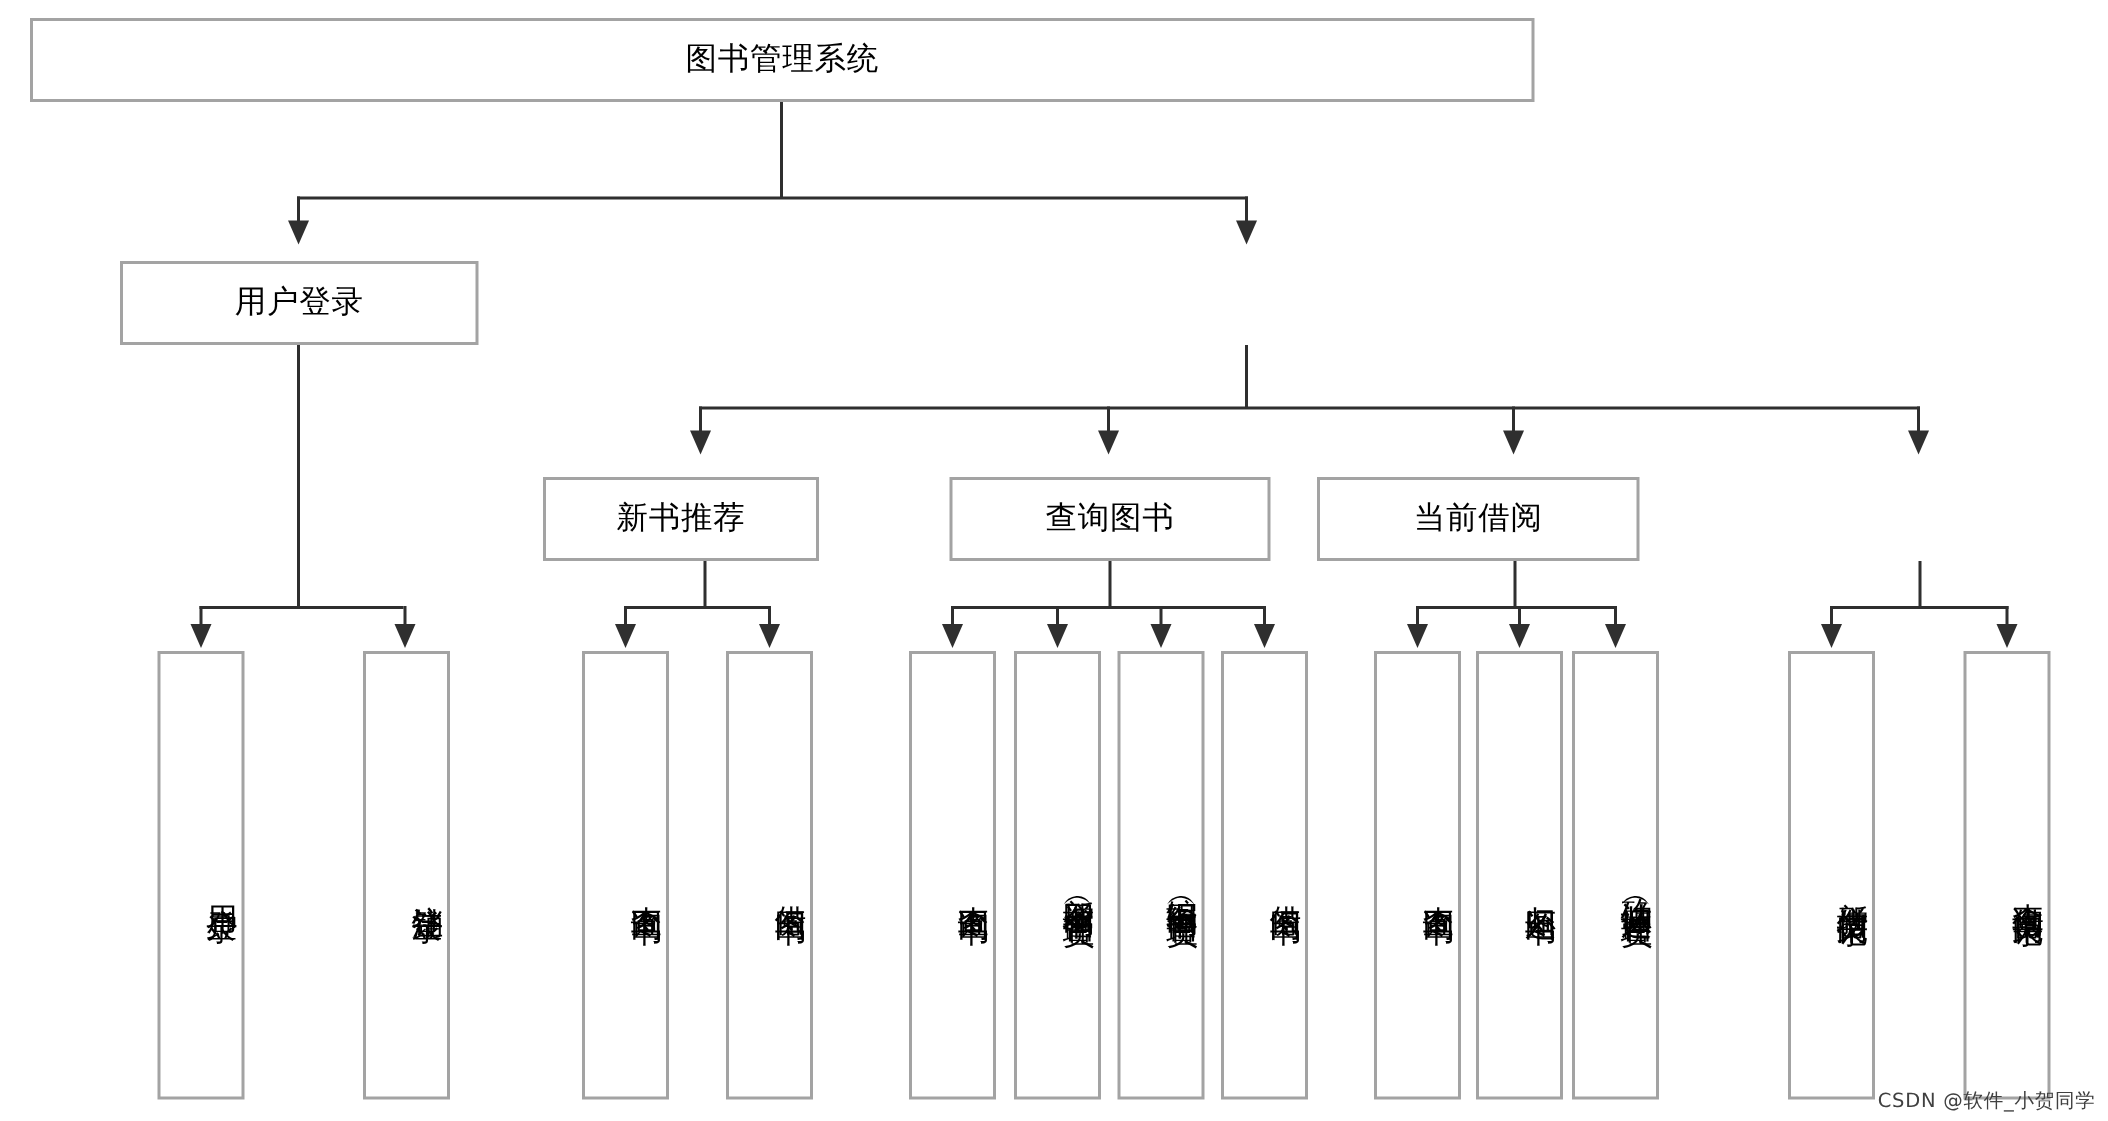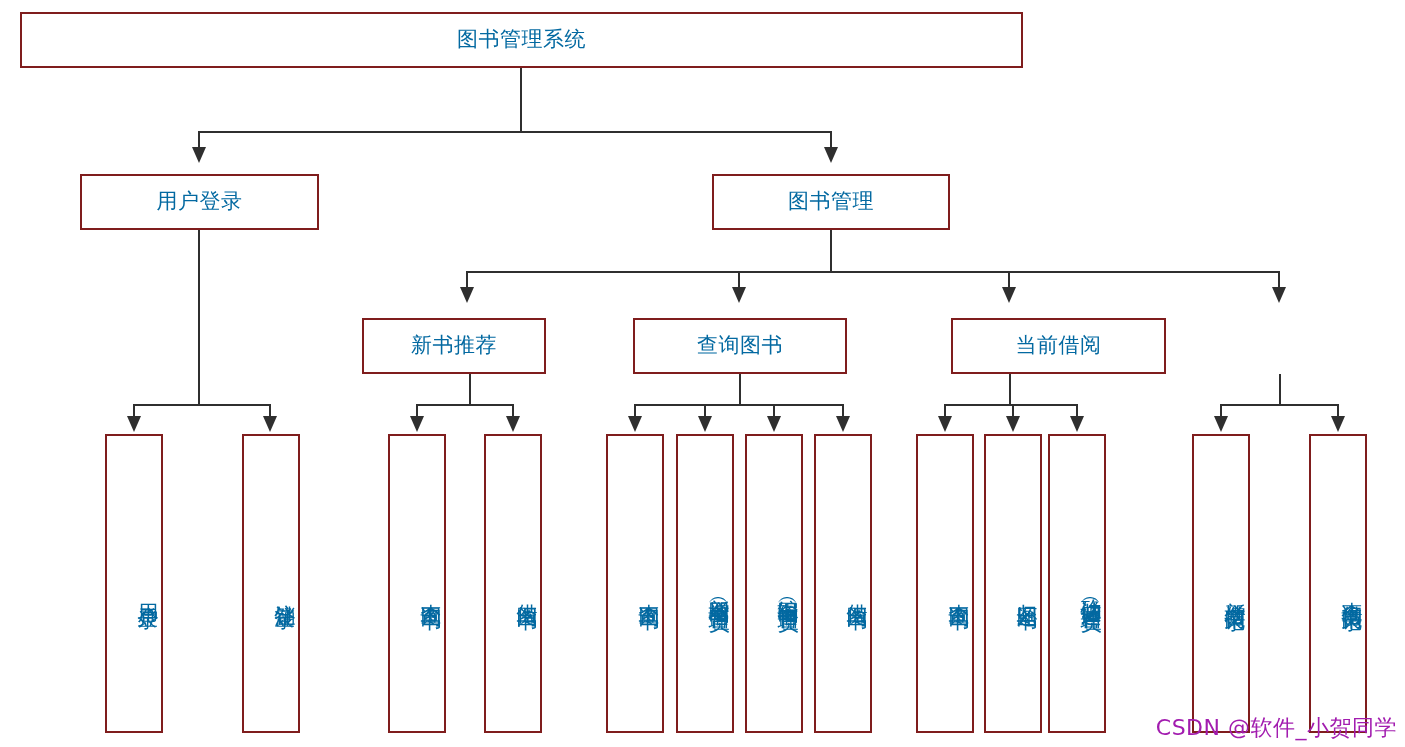--- a/index.html
+++ b/index.html
@@ -16,25 +16,25 @@
     width: 1405px;
     height: 747px;
     background: #ffffff;
     overflow: hidden;
   }
   
   .node {
     position: absolute;
     box-sizing: border-box;
     background: #ffffff;
-    border: 2px solid #7f1d1d;
+    border: 2px solid #a3a3a3;
     display: flex;
     align-items: center;
     justify-content: center;
-    color: #0369a1;
+    color: #000000;
   }
   .node.root,
   .node.level2,
   .node.level3 {
     font-size: 21px;
     letter-spacing: 0.5px;
     line-height: 1.1;
   }
   .node.leaf {
     writing-mode: vertical-rl;
@@ -67,22 +67,22 @@
     height: 0;
     border-left: 7px solid transparent;
     border-right: 7px solid transparent;
     border-top: 16px solid #2f2f2f;
   }
   
   #watermark {
     position: absolute;
     right: 8px;
     bottom: 4px;
-    font-size: 22px;
-    color: #a21caf;
+    font-size: 13px;
+    color: #404040;
     white-space: nowrap;
     letter-spacing: 0.5px;
     pointer-events: none;
   }
 </style>
 </head>
 <body>
 
 <div id="canvas">
 
@@ -95,23 +95,20 @@
   <div class="hline" style="left:198px; top:131px; width:634px; height:2px;"></div>
   <div class="vline" style="left:198px; top:131px; width:2px; height:18px;"></div>
   <div class="arrow" style="left:192px; top:147px;"></div>
   <div class="vline" style="left:830px; top:131px; width:2px; height:18px;"></div>
   <div class="arrow" style="left:824px; top:147px;"></div>
 
   <div class="node level2" style="left:80px; top:174px; width:239px; height:56px;">
     <span class="label">用户登录</span>
   </div>
 
-  <div class="node level2" style="left:712px; top:174px; width:238px; height:56px;">
-    <span class="label">图书管理</span>
-  </div>
 
   <div class="vline" style="left:198px; top:230px; width:2px; height:175px;"></div>
   <div class="hline" style="left:133px; top:404px; width:136px; height:2px;"></div>
   <div class="vline" style="left:133px; top:404px; width:2px; height:16px;"></div>
   <div class="arrow" style="left:127px; top:416px;"></div>
   <div class="vline" style="left:269px; top:404px; width:2px; height:16px;"></div>
   <div class="arrow" style="left:263px; top:416px;"></div>
 
   <div class="vline" style="left:830px; top:230px; width:2px; height:42px;"></div>
   <div class="hline" style="left:466px; top:271px; width:814px; height:2px;"></div>
@@ -123,21 +120,21 @@
   <div class="arrow" style="left:1002px; top:287px;"></div>
   <div class="vline" style="left:1278px; top:271px; width:2px; height:18px;"></div>
   <div class="arrow" style="left:1272px; top:287px;"></div>
 
   <div class="node level3" style="left:362px; top:318px; width:184px; height:56px;">
     <span class="label">新书推荐</span>
   </div>
   <div class="node level3" style="left:633px; top:318px; width:214px; height:56px;">
     <span class="label">查询图书</span>
   </div>
-  <div class="node level3" style="left:951px; top:318px; width:215px; height:56px;">
+  <div class="node level3" style="left:878px; top:318px; width:215px; height:56px;">
     <span class="label">当前借阅</span>
   </div>
 
   <div class="vline" style="left:469px; top:374px; width:2px; height:31px;"></div>
   <div class="hline" style="left:416px; top:404px; width:98px; height:2px;"></div>
   <div class="vline" style="left:416px; top:404px; width:2px; height:16px;"></div>
   <div class="arrow" style="left:410px; top:416px;"></div>
   <div class="vline" style="left:512px; top:404px; width:2px; height:16px;"></div>
   <div class="arrow" style="left:506px; top:416px;"></div>
 

